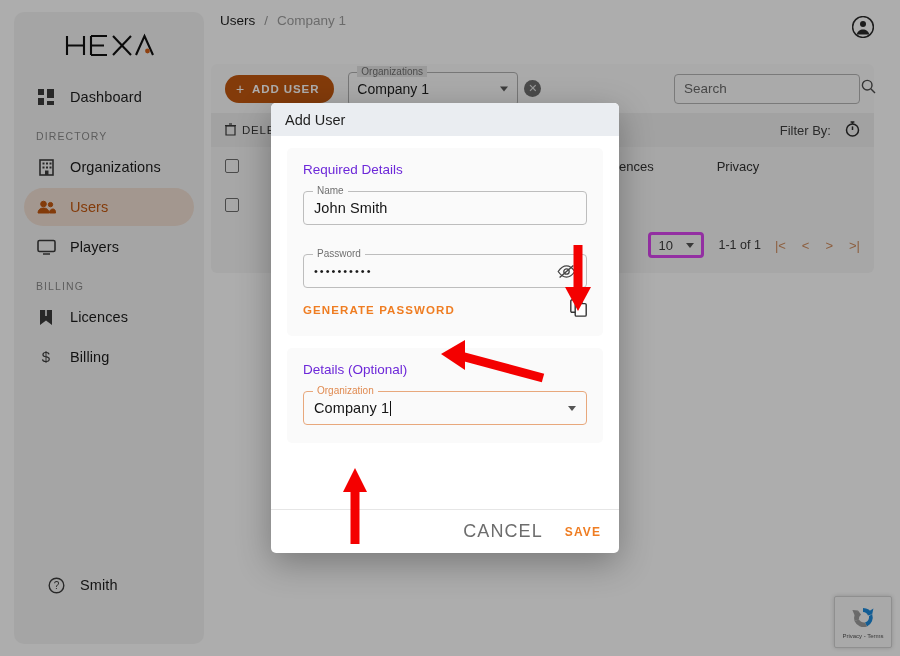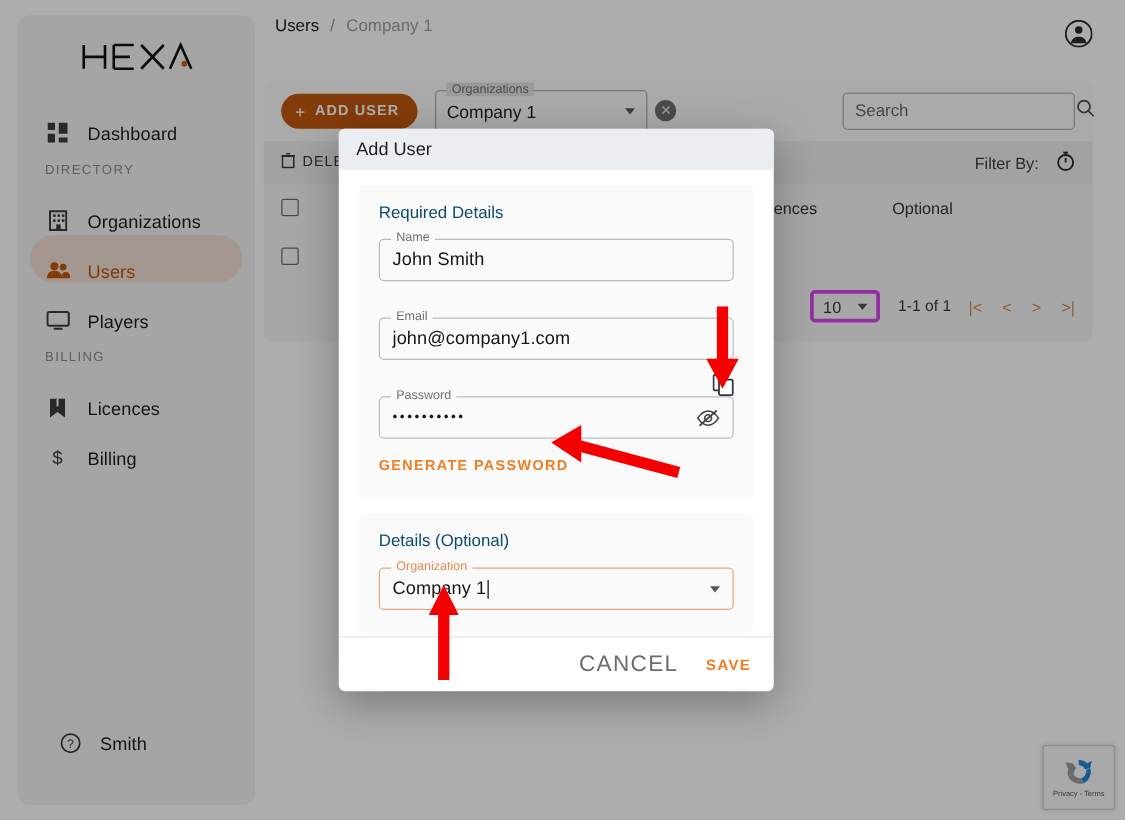--- a/index.html
+++ b/index.html
@@ -26,21 +26,21 @@
     border-radius: 10px;
     z-index: 5;
     overflow: hidden;
   }
   .logo-wrap {
     height: 66px; display: flex; align-items: center; justify-content: center;
   }
   .logo { display: block; }
   .nav { padding: 0 10px; }
   .nav-item {
-    display: flex; align-items: flex-end; gap: 14px;
+    display: flex; align-items: center; gap: 14px;
     height: 38px; padding: 0 12px;
     border-radius: 19px;
     color: #1d1d1d;
     font-size: 14.5px;
     letter-spacing: .1px;
     cursor: pointer;
     margin-bottom: 2px;
   }
   .nav-item .ico { width: 20px; height: 20px; display: flex; align-items: center; justify-content: center; flex: 0 0 20px; }
   .nav-item.active { background: #f1dfd3; color: #c2570f; }
@@ -194,21 +194,21 @@
     display: flex; align-items: center;
     padding: 0 14px; font-size: 14.5px; color: #1f1f1f;
     flex: 0 0 33px;
   }
   .dlg-body { flex: 1; padding: 12px 16px 0 16px; overflow: hidden; }
   .panel {
     background: #fafafa; border-radius: 5px;
     padding: 14px 16px 18px 16px;
   }
   .panel + .panel { margin-top: 12px; }
-  .panel-title { font-size: 13.5px; color: #0c4a6e; margin-bottom: 14px; }
+  .panel-title { font-size: 13.5px; color: #6d28d9; margin-bottom: 14px; }
 
   .field {
     position: relative; height: 34px; margin-bottom: 29px;
     border: 1px solid #bdbdbd; border-radius: 4px;
     display: flex; align-items: center; padding: 0 10px;
     background: transparent;
   }
   .field .flabel {
     position: absolute; top: -7px; left: 9px;
     background: #fafafa; padding: 0 4px;
@@ -442,21 +442,21 @@
             <path d="M7.5 1 V2.9" stroke="#2b2b2b" stroke-width="1.5"></path>
           </svg>
         </span>
       </span>
     </div>
 
     <div class="col-head">
       <span class="chk"></span>
       <span class="c-org">Organization</span>
       <span class="c-lic">Licences</span>
-      <span class="c-loc">Optional</span>
+      <span class="c-loc">Privacy</span>
     </div>
 
     <div class="t-row">
       <span class="chk"></span>
       <span class="r-org">Company 1</span>
     </div>
 
     <div class="paginator">
       <div class="rows-sel">
         <span>10</span>
@@ -480,24 +480,20 @@
     <div class="dlg-body">
 
       <div class="panel">
         <div class="panel-title">Required Details</div>
 
         <div class="field">
           <span class="flabel">Name</span>
           <span class="fval">John Smith</span>
         </div>
 
-        <div class="field">
-          <span class="flabel">Email</span>
-          <span class="fval">john@company1.com</span>
-        </div>
 
         <div class="field last">
           <span class="flabel">Password</span>
           <span class="fval dots">••••••••••</span>
           <span class="eye">
             <svg width="19" height="15" viewBox="0 0 19 15">
               <path d="M1.2 7.5 C4 3.4 7 1.8 9.5 1.8 C12 1.8 15 3.4 17.8 7.5 C15 11.6 12 13.2 9.5 13.2 C7 13.2 4 11.6 1.2 7.5 Z" fill="none" stroke="#444" stroke-width="1.3"></path>
               <circle cx="9.5" cy="7.5" r="2.7" fill="none" stroke="#444" stroke-width="1.3"></circle>
               <path d="M2.6 13.6 L16.4 1.4" stroke="#444" stroke-width="1.4"></path>
             </svg>

